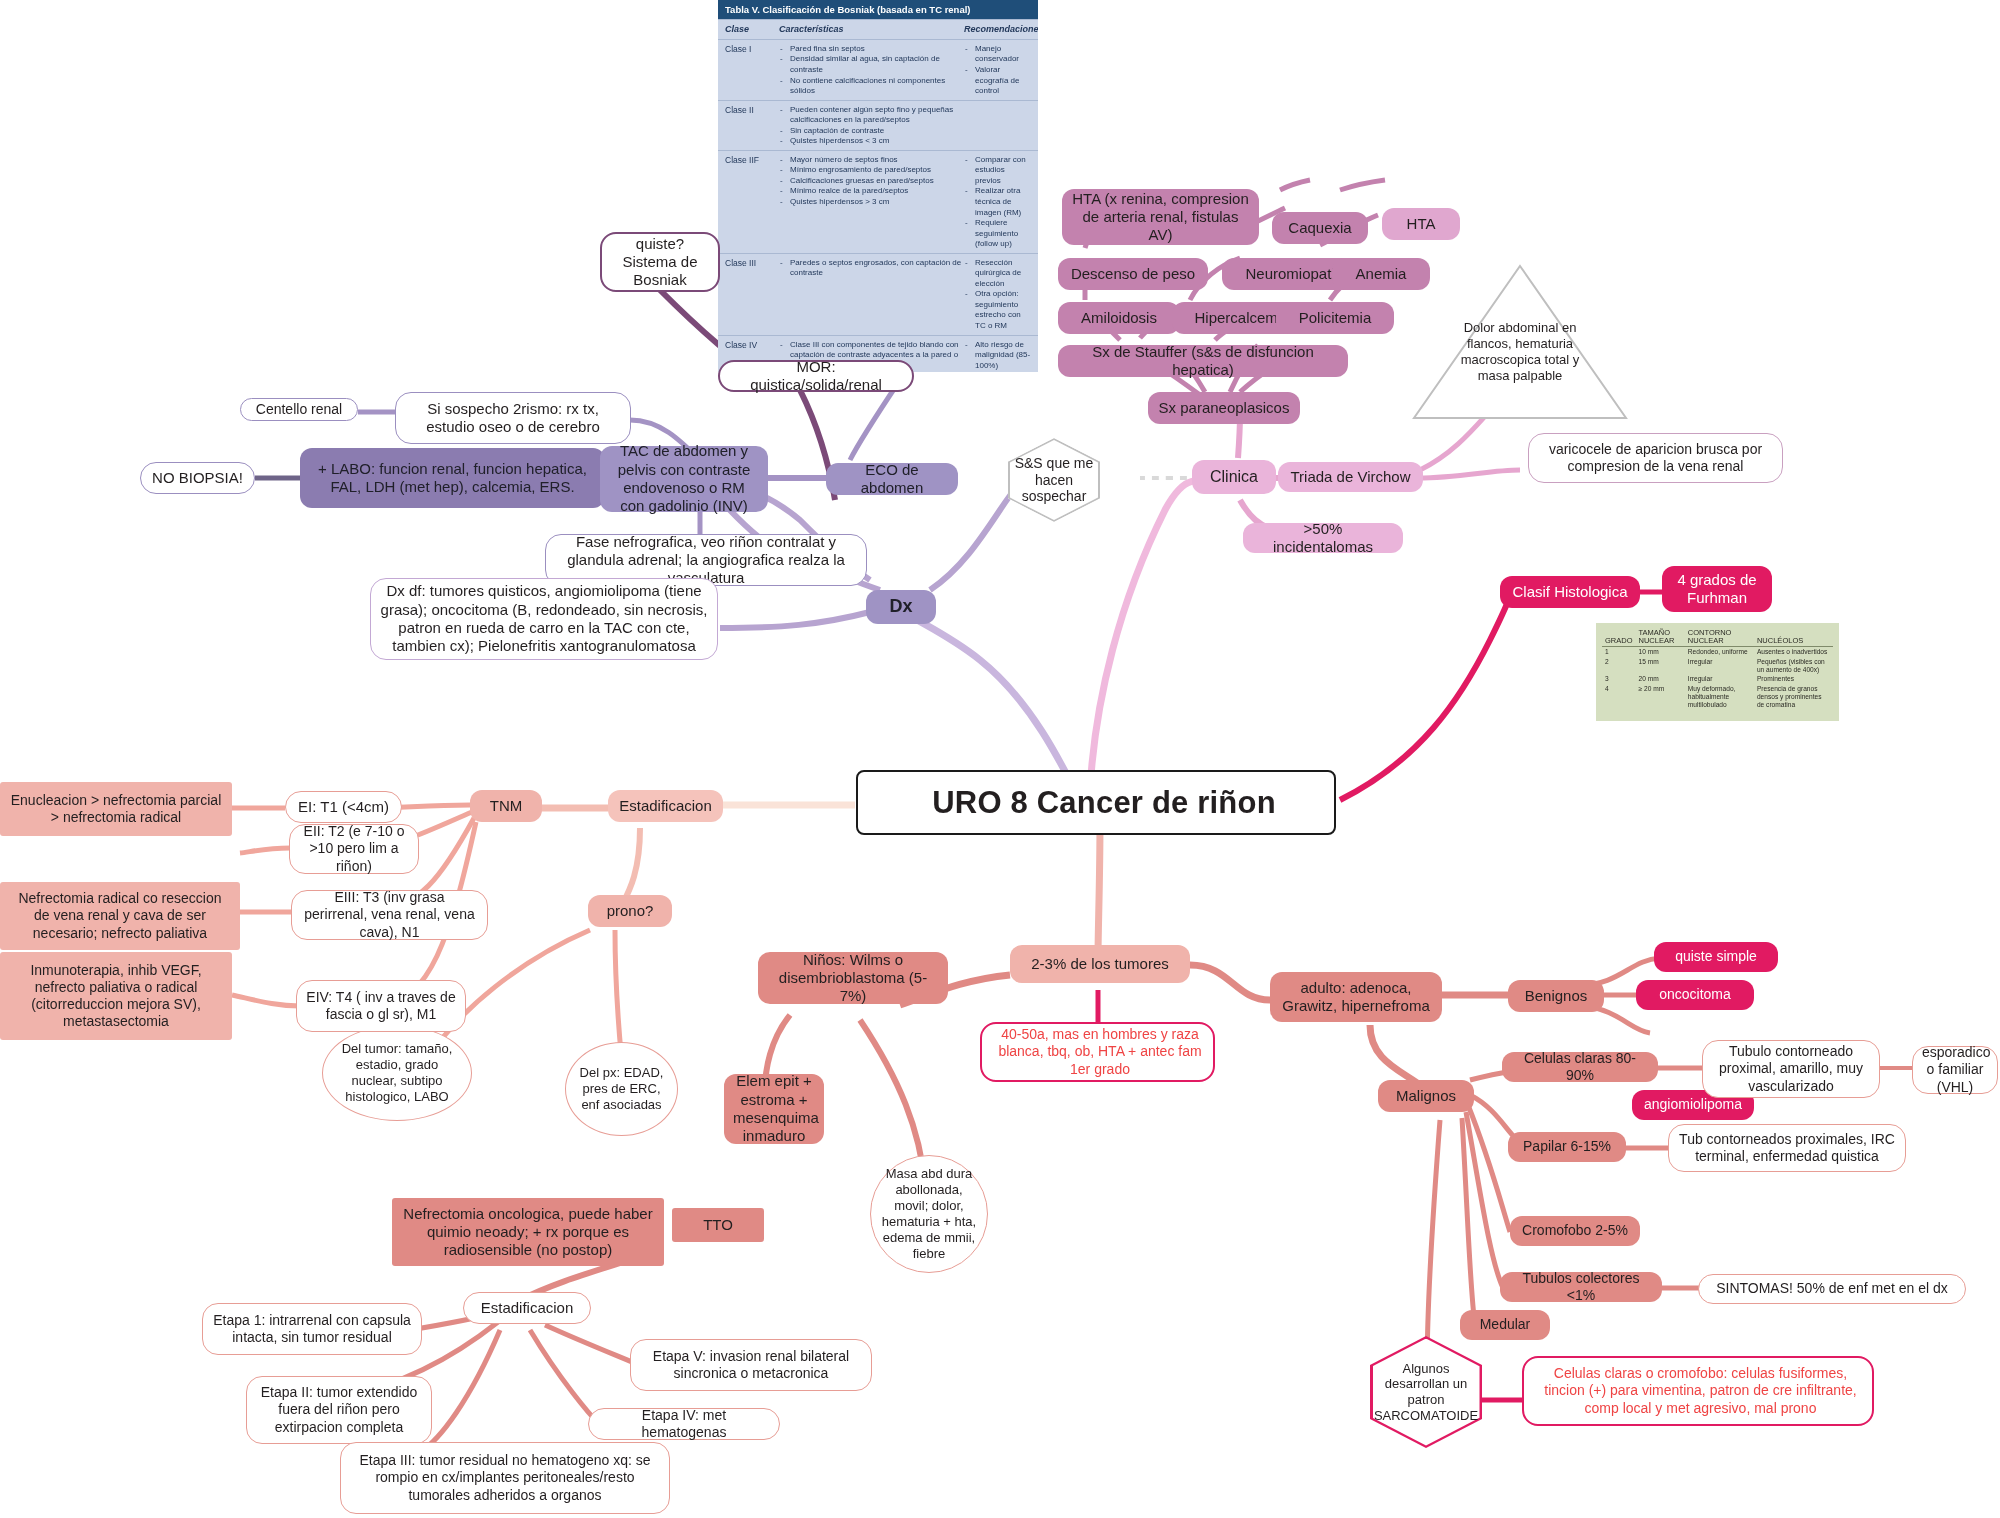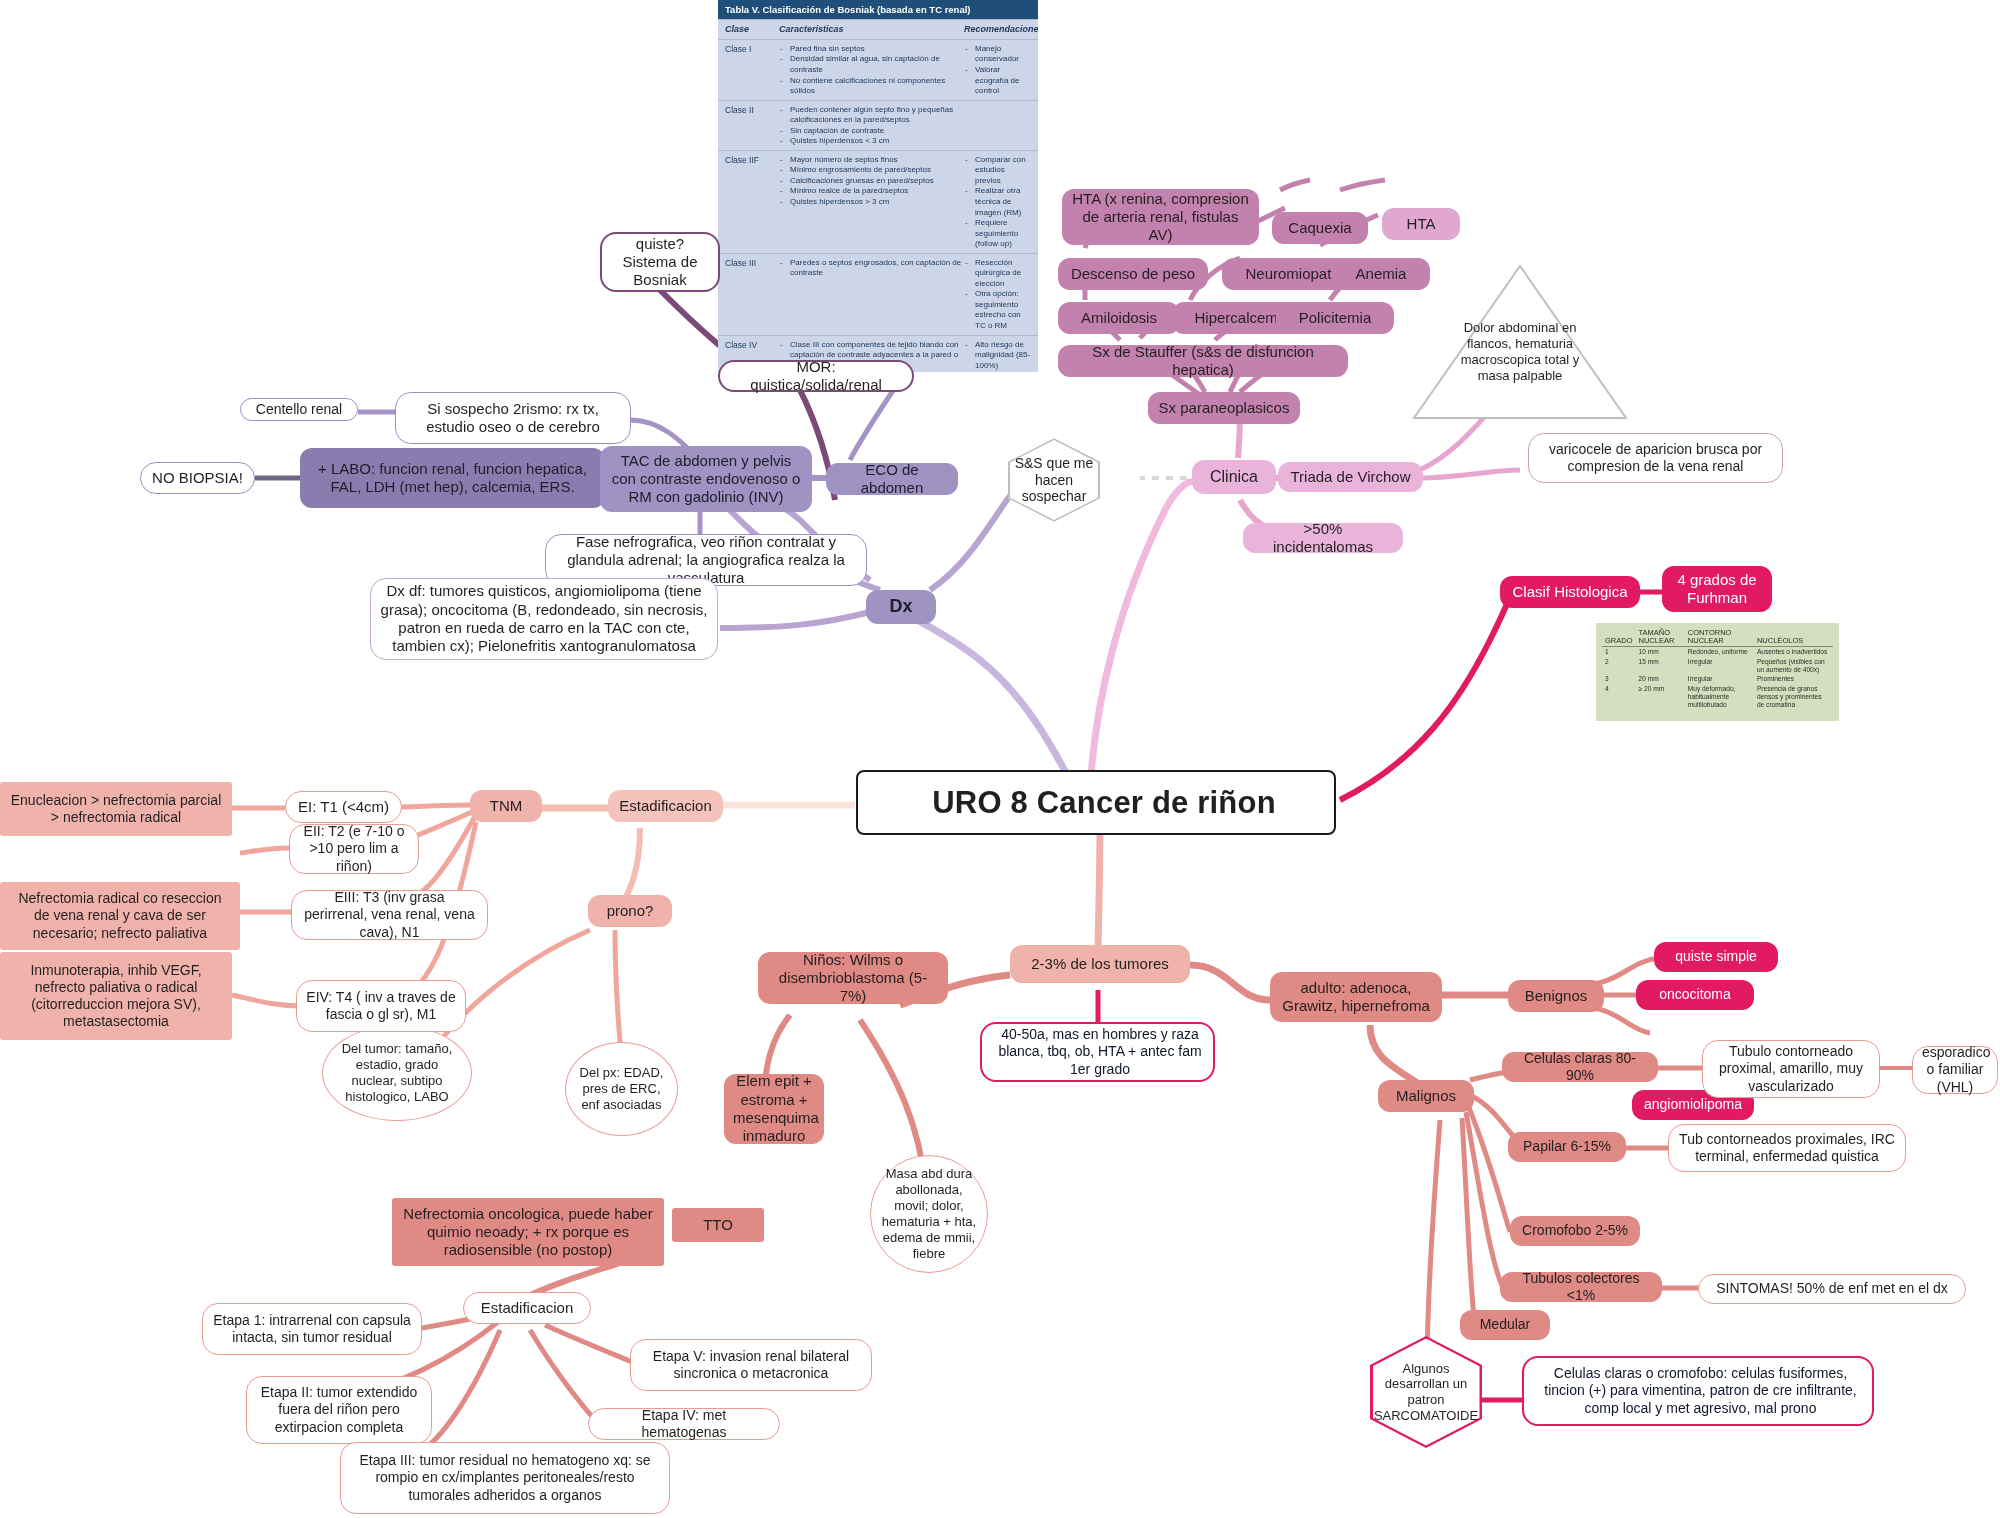--- a/index.html
+++ b/index.html
@@ -32,21 +32,21 @@
   .mauve{background:#c382ae;color:#231f20;}
   .mauve-lt{background:#e0a7cf;color:#231f20;}
   .mauve-lt2{background:#eab4da;color:#231f20;}
   .mauve-out{background:#ffffff;border:1.6px solid #c9a0c0;color:#231f20;}
 
   .salmon{background:#e08a85;color:#231f20;}
   .salmon-lt{background:#f0b3ab;color:#231f20;}
   .salmon-lt2{background:#f5c3bb;color:#231f20;}
   .salmon-out{background:#ffffff;border:1.6px solid #e79d95;color:#231f20;}
   .crimson{background:#e11a62;color:#ffffff;}
-  .crimson-out{background:#ffffff;border:2.2px solid #e11a62;color:#0f172a;padding-left:14px;}
+  .crimson-out{background:#ffffff;border:2.2px solid #e11a62;color:#ef4444;padding-left:14px;}
 
   .hexnode{position:absolute;display:flex;align-items:center;justify-content:center;
            text-align:center;line-height:1.2;box-sizing:border-box;padding:6px;}
   .tri{position:absolute;}
   .tri .tlabel{position:absolute;left:0;width:100%;text-align:center;line-height:1.22;}
   .fs13{font-size:13px;} .fs14{font-size:14px;} .fs15{font-size:15px;}
   .fs16{font-size:16px;} .fs18{font-size:18px;}
 
   
   #bosniak{position:absolute;background:#ccd6e8;border:0;box-sizing:border-box;
@@ -354,21 +354,21 @@
   </div>
 
   <div class="node pill purple-out fs15" style="left:140px;top:462px;width:115px;height:32px;">
     <span>NO BIOPSIA!</span>
   </div>
 
   <div class="node rrect purple-deep fs15" style="left:300px;top:448px;width:305px;height:60px;">
     <span>+ LABO: funcion renal, funcion hepatica, FAL, LDH (met hep), calcemia, ERS.</span>
   </div>
 
-  <div class="node rrect purple-mid fs15" style="left:600px;top:446px;width:212px;height:66px;">
+  <div class="node rrect purple-mid fs15" style="left:600px;top:446px;width:168px;height:66px;">
     <span>TAC de abdomen y pelvis con contraste endovenoso o RM con gadolinio (INV)</span>
   </div>
 
   <div class="node rrect-lg purple-out fs15" style="left:545px;top:534px;width:322px;height:52px;">
     <span>Fase nefrografica, veo riñon contralat y glandula adrenal; la angiografica realza la vasculatura</span>
   </div>
 
   <div class="node rrect-lg purple-out2 fs15" style="left:370px;top:578px;width:348px;height:82px;">
     <span>Dx df: tumores quisticos, angiomiolipoma (tiene grasa); oncocitoma (B, redondeado, sin necrosis, patron en rueda de carro en la TAC con cte, tambien cx); Pielonefritis xantogranulomatosa</span>
   </div>

